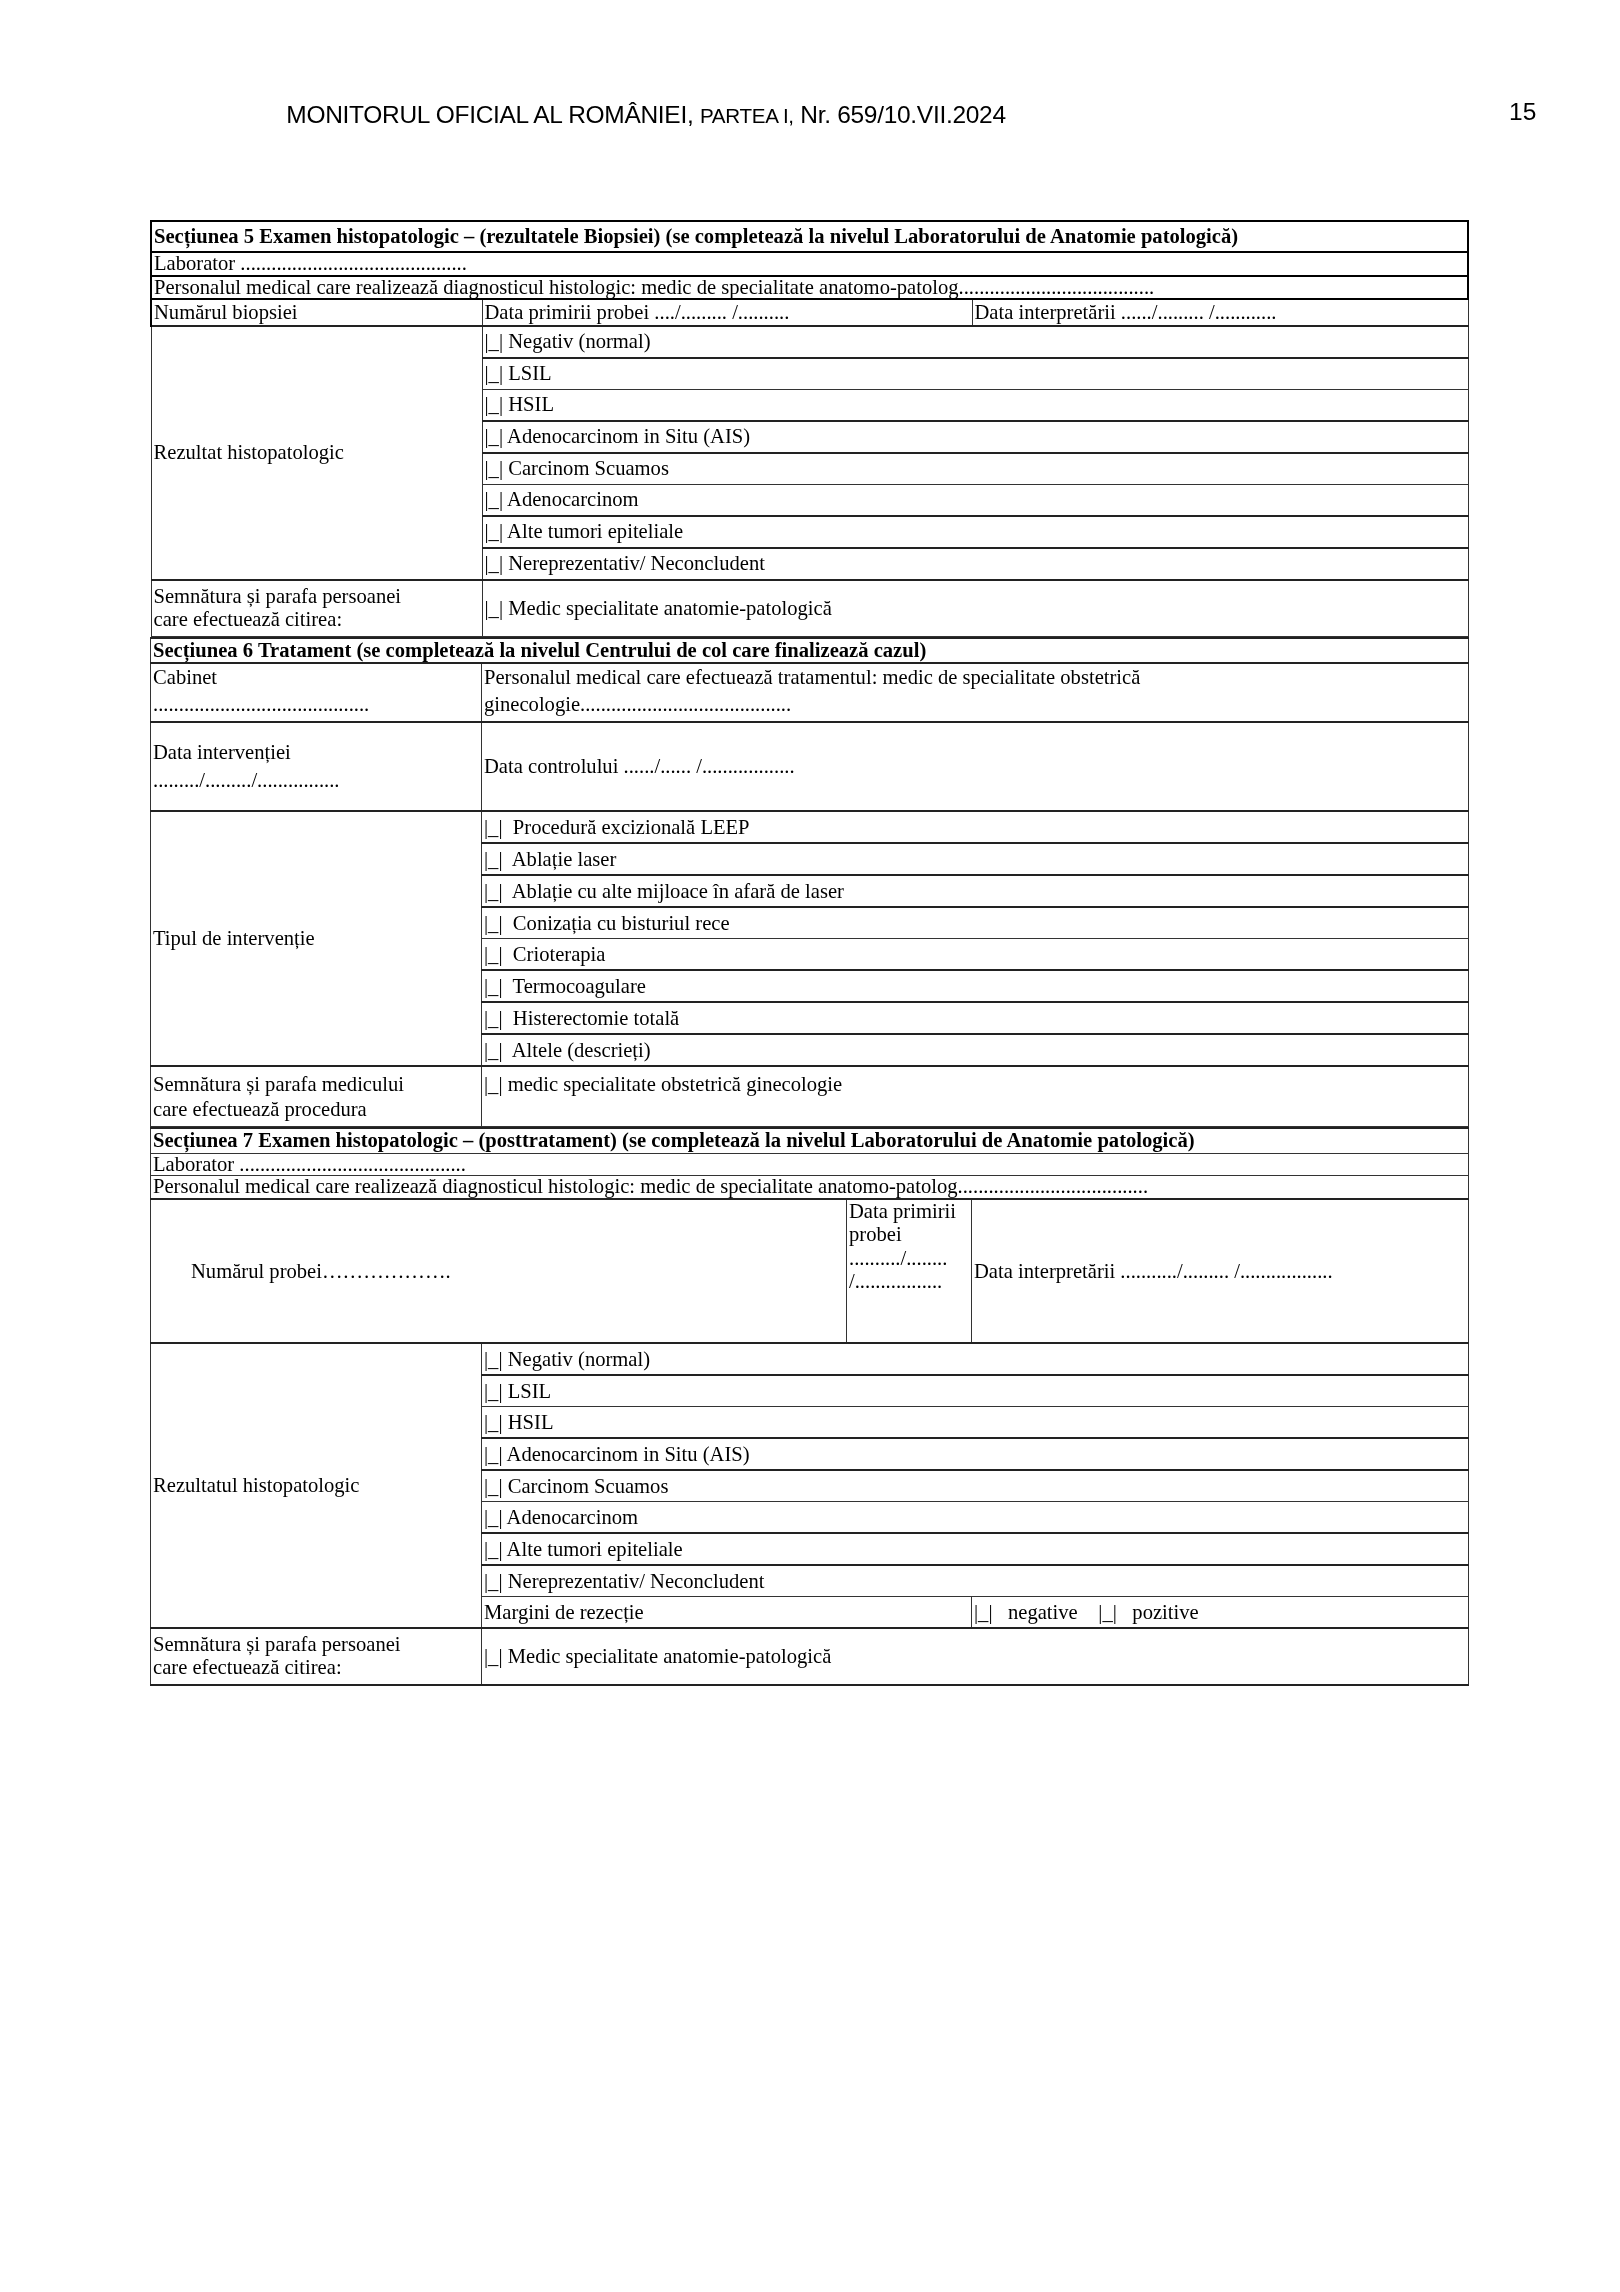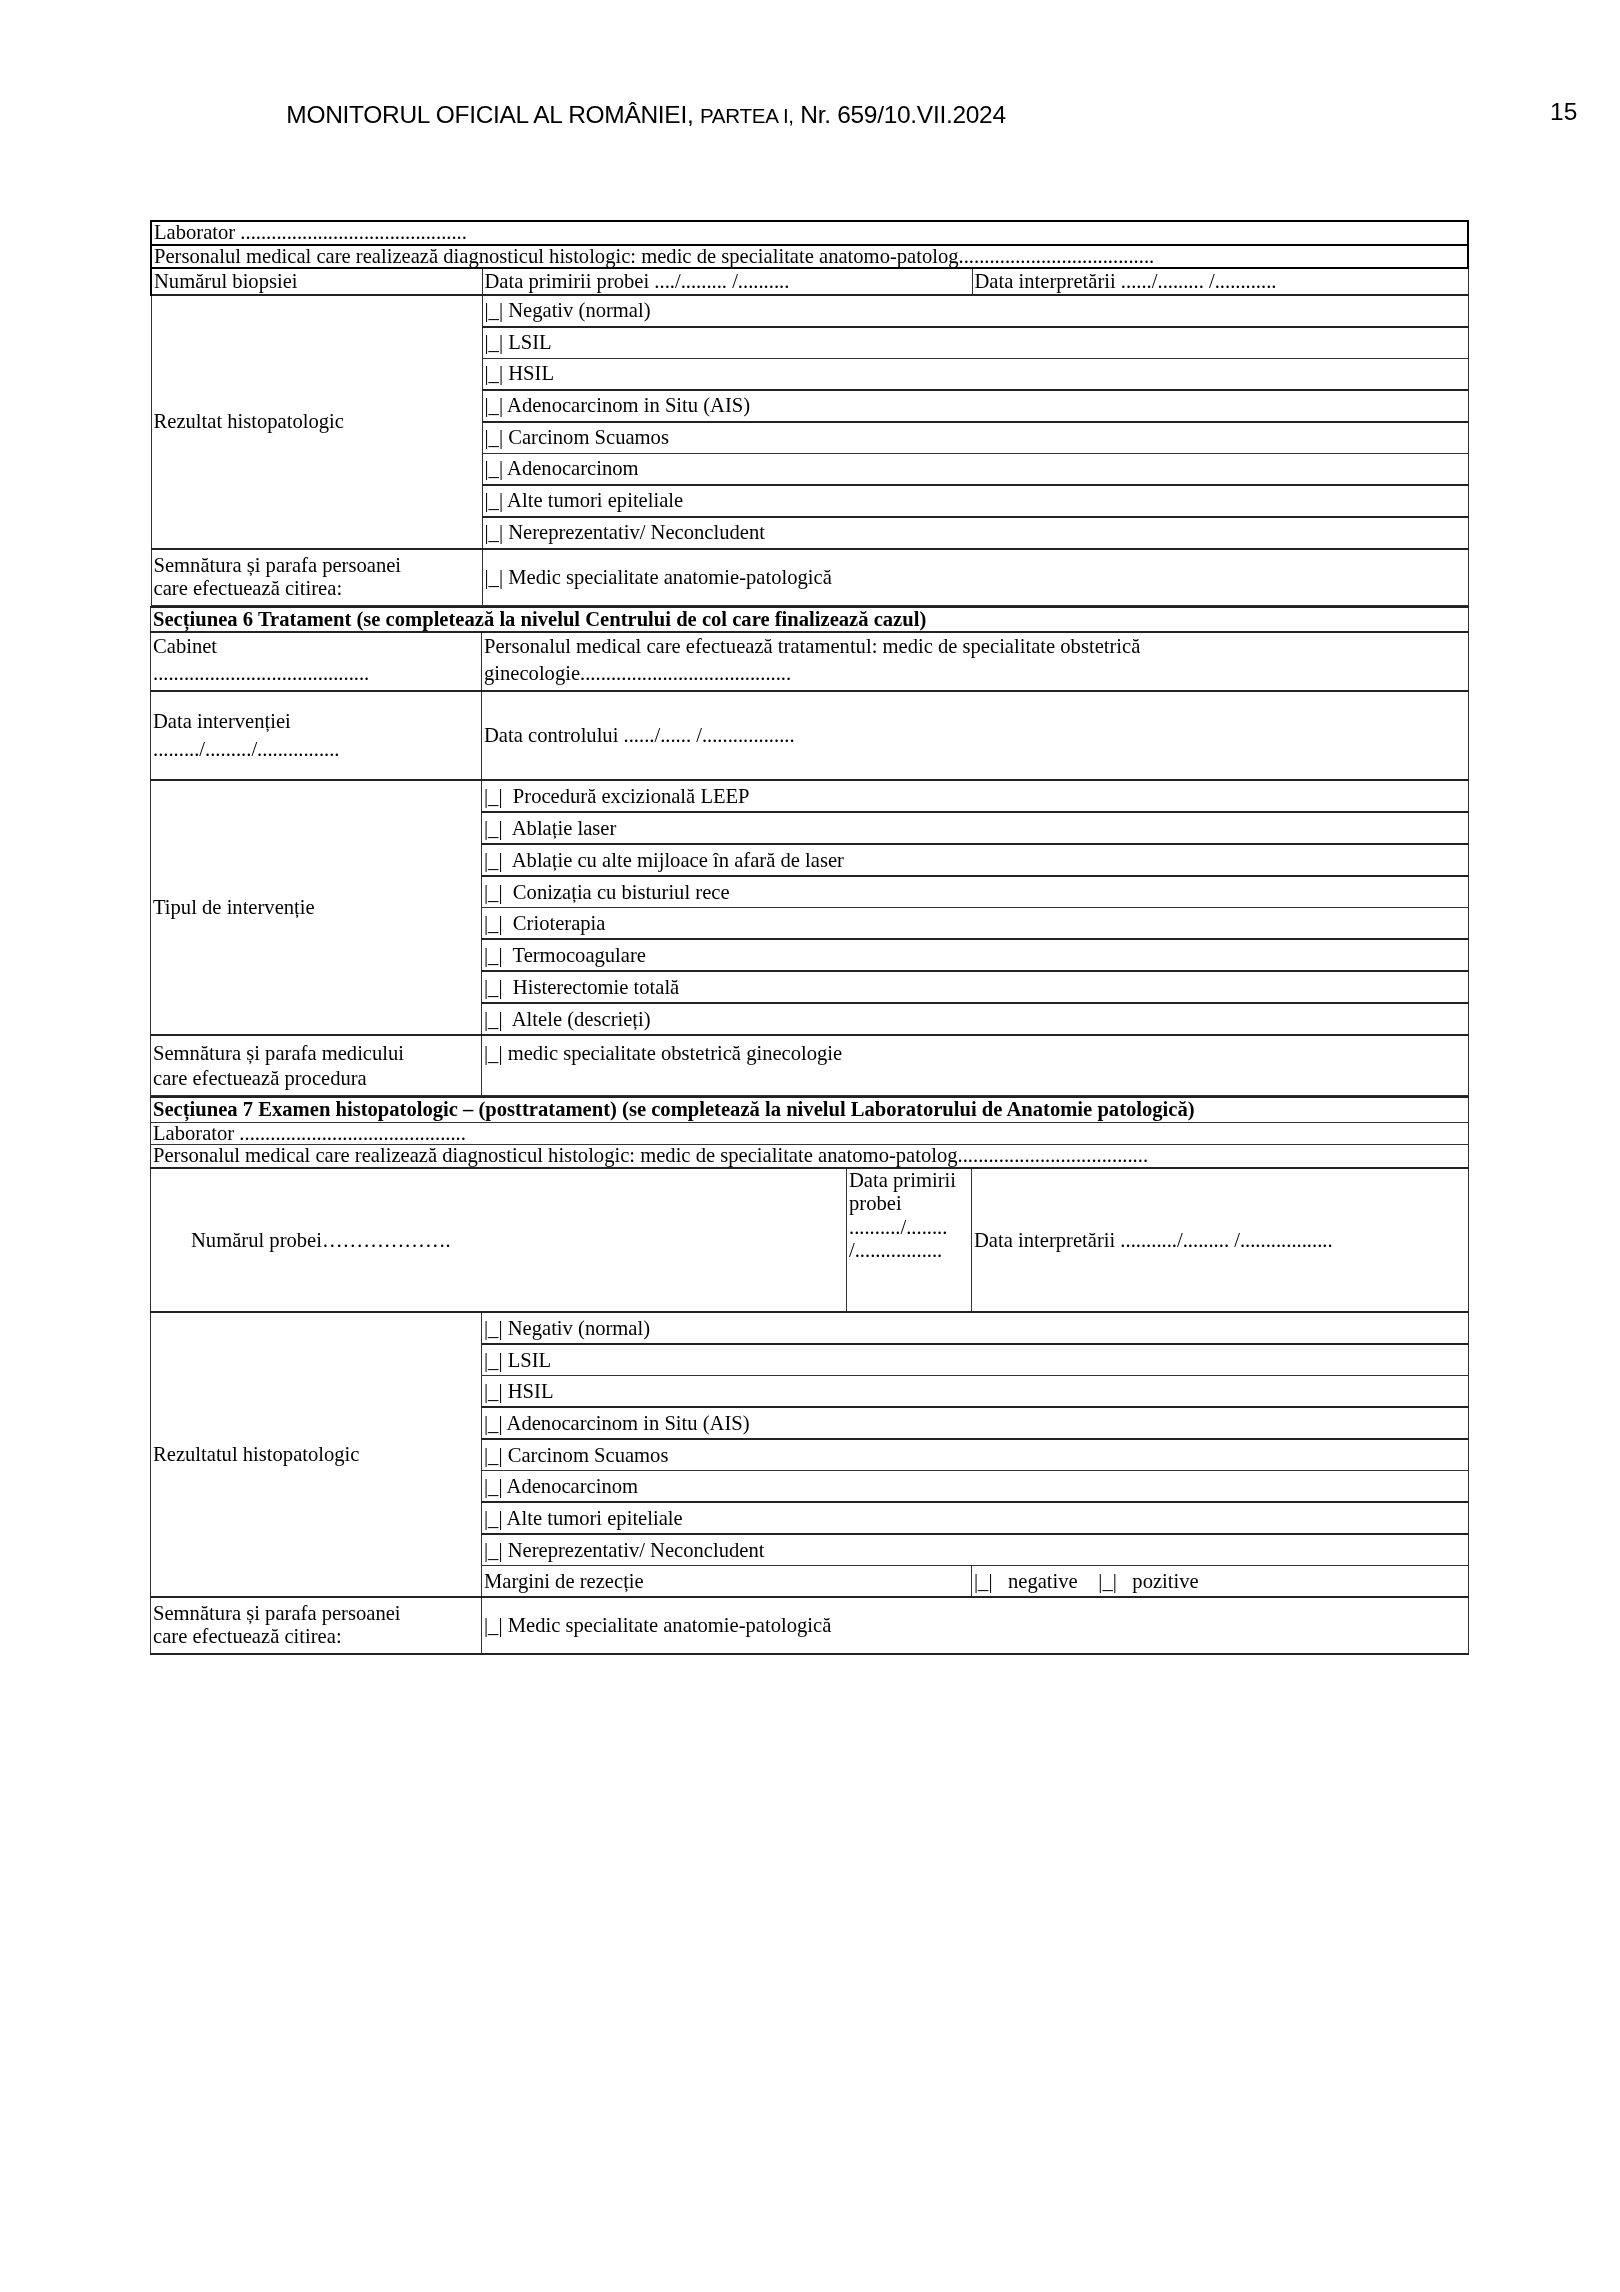--- a/index.html
+++ b/index.html
@@ -3,21 +3,21 @@
 <meta charset="utf-8">
 <style>
   html, body { margin: 0; padding: 0; background: #ffffff; }
   body { width: 1620px; height: 2293px; position: relative; overflow: hidden; color: #000; }
   .header-title {
     position: absolute; top: 101px; left: 0; width: 1292px; text-align: center;
     font-family: "Liberation Sans", sans-serif; font-size: 24.5px; letter-spacing: -0.3px;
   }
   .header-title .small { font-size: 20.6px; }
   .page-number {
-    position: absolute; top: 98px; left: 1550px;
+    position: absolute; top: 98px; left: 1509px;
     font-family: "Liberation Sans", sans-serif; font-size: 24.5px;
   }
   .form {
     position: absolute; left: 150px; top: 220px; width: 1319px;
     font-family: "Liberation Serif", serif; font-size: 20.6px; line-height: 24.5px;
   }
   table { border-collapse: collapse; width: 100%; table-layout: fixed; }
   td { border: 1.5px solid #333; padding: 0 2px; vertical-align: middle; }
   .thick-t { border-top: 2.9px solid #222; }
   .thick-b { border-bottom: 2.9px solid #222; }
@@ -37,20 +37,23 @@
     <span class="small">PARTEA I,</span>
     <span>Nr. 659/10.VII.2024</span>
   </div>
   <div class="page-number">15</div>
 </div>
 
 <div class="form">
 
   <table class="sec5-box" style="margin-top:0;">
     <tbody>
+        <tr>
+          <td class="bold h33">Secțiunea 5 Examen histopatologic – (rezultatele Biopsiei) (se completează la nivelul Laboratorului de Anatomie patologică)</td>
+        </tr>
     <tr>
           <td style="height:21.6px;line-height:21.6px;">Laborator ............................................</td>
         </tr>
     <tr>
           <td style="height:21.6px;line-height:21.6px;">Personalul medical care realizează diagnosticul histologic: medic de specialitate anatomo-patolog......................................</td>
         </tr>
   </tbody>
     </table>
 
   <table>

